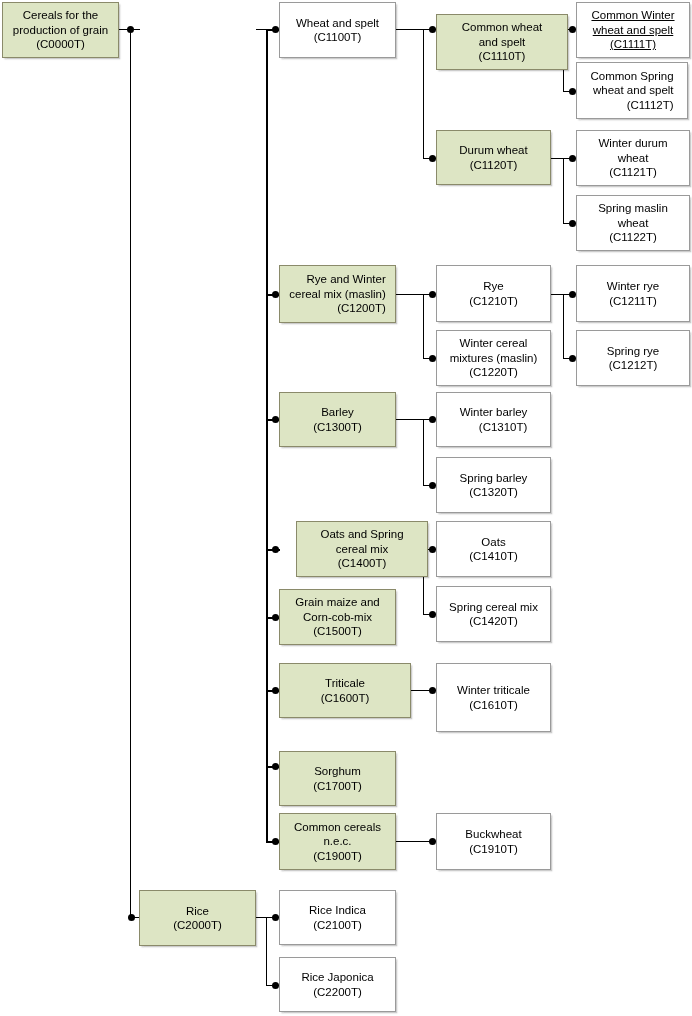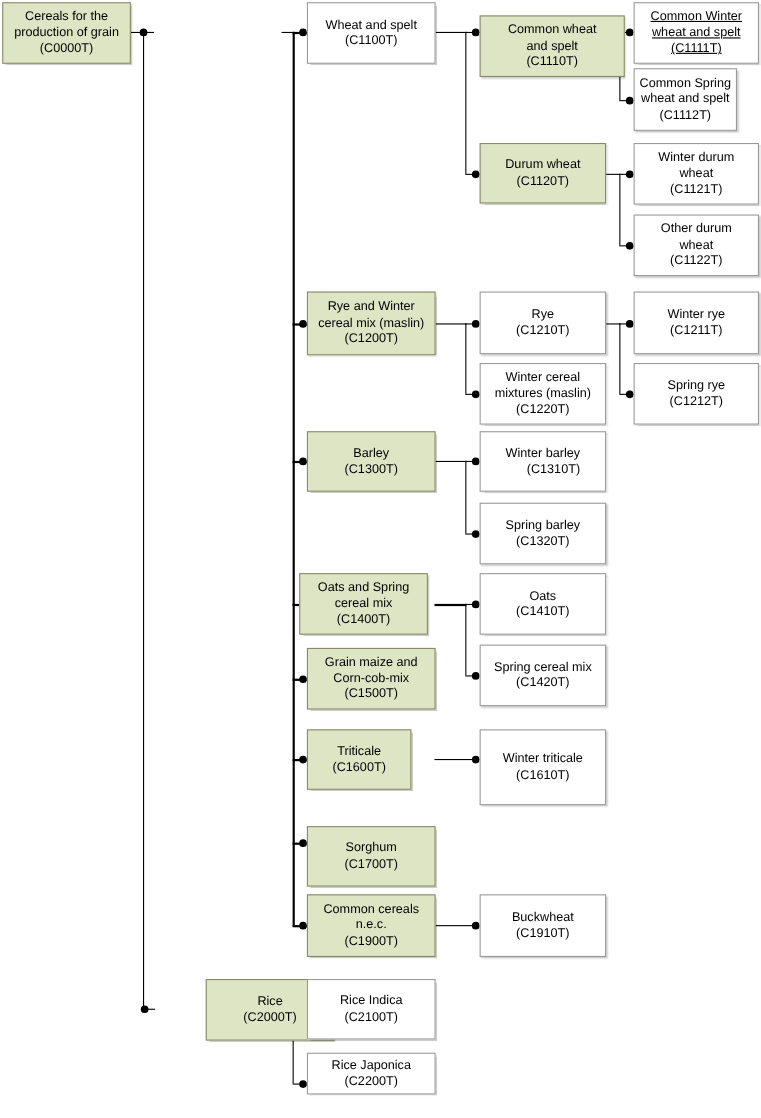--- a/index.html
+++ b/index.html
@@ -148,67 +148,67 @@
   <div class="edge h" style="left:266px; top:985px; width:14px;"></div>
   <div class="dot" style="left:272px; top:914px;"></div>
   <div class="dot" style="left:272px; top:982px;"></div>
 
   <div class="node green" style="left:2px; top:2px; width:117px; height:56px;">
     <span class="label">Cereals for the
 production of grain
 (C0000T)</span>
   </div>
 
-  <div class="node green" style="left:139px; top:890px; width:117px; height:56px;margin-left:48px;">
+  <div class="node green" style="left:139px; top:890px; width:117px; height:56px;">
     <span class="label">Rice
 (C2000T)</span>
   </div>
 
   <div class="node" style="left:279px; top:2px; width:117px; height:56px;">
     <span class="label">Wheat and spelt
 (C1100T)</span>
   </div>
-  <div class="node green" style="left:279px; top:265px; width:117px; height:58px;">
+  <div class="node green" style="left:279px; top:265px; width:117px; height:58px;text-align:right;">
     <span class="label">Rye and Winter
 cereal mix (maslin)
 (C1200T)</span>
   </div>
   <div class="node green" style="left:279px; top:392px; width:117px; height:55px;">
     <span class="label">Barley
 (C1300T)</span>
   </div>
-  <div class="node green" style="left:272px; top:521px; width:117px; height:56px;">
+  <div class="node green" style="left:296px; top:521px; width:132px; height:56px;">
     <span class="label">Oats and Spring
 cereal mix
 (C1400T)</span>
   </div>
   <div class="node green" style="left:279px; top:589px; width:117px; height:56px;">
     <span class="label">Grain maize and
 Corn-cob-mix
 (C1500T)</span>
   </div>
-  <div class="node green" style="left:279px; top:663px; width:95px; height:55px;">
+  <div class="node green" style="left:279px; top:663px; width:132px; height:55px;">
     <span class="label">Triticale
 (C1600T)</span>
   </div>
   <div class="node green" style="left:279px; top:738px; width:117px; height:55px;margin-top:13px;">
     <span class="label">Sorghum
 (C1700T)</span>
   </div>
   <div class="node green" style="left:279px; top:813px; width:117px; height:57px;">
     <span class="label">Common cereals
 n.e.c.
 (C1900T)</span>
   </div>
 
   <div class="node" style="left:279px; top:890px; width:117px; height:55px;">
     <span class="label">Rice Indica
 (C2100T)</span>
   </div>
-  <div class="node" style="left:279px; top:957px; width:117px; height:38px;">
+  <div class="node" style="left:279px; top:957px; width:117px; height:55px;">
     <span class="label">Rice Japonica
 (C2200T)</span>
   </div>
 
   <div class="node green" style="left:436px; top:2px; width:132px; height:56px;margin-top:12px;">
     <span class="label">Common wheat
 and spelt
 (C1110T)</span>
   </div>
   <div class="node green" style="left:436px; top:130px; width:115px; height:55px;">
@@ -247,32 +247,32 @@
   <div class="node" style="left:436px; top:813px; width:115px; height:57px;">
     <span class="label">Buckwheat
 (C1910T)</span>
   </div>
 
   <div class="node" style="left:576px; top:2px; width:114px; height:56px;text-decoration:underline;">
     <span class="label">Common Winter
 wheat and spelt
 (C1111T)</span>
   </div>
-  <div class="node" style="left:576px; top:62px; width:94px; height:57px;">
+  <div class="node" style="left:576px; top:62px; width:112px; height:57px;text-align:right;">
     <span class="label">Common Spring
 wheat and spelt
 (C1112T)</span>
   </div>
   <div class="node" style="left:576px; top:130px; width:114px; height:56px;">
     <span class="label">Winter durum
 wheat
 (C1121T)</span>
   </div>
   <div class="node" style="left:576px; top:195px; width:114px; height:56px;">
-    <span class="label">Other durum
+    <span class="label">Spring maslin
 wheat
 (C1122T)</span>
   </div>
   <div class="node" style="left:576px; top:265px; width:114px; height:57px;">
     <span class="label">Winter rye
 (C1211T)</span>
   </div>
   <div class="node" style="left:576px; top:330px; width:114px; height:56px;">
     <span class="label">Spring rye
 (C1212T)</span>

